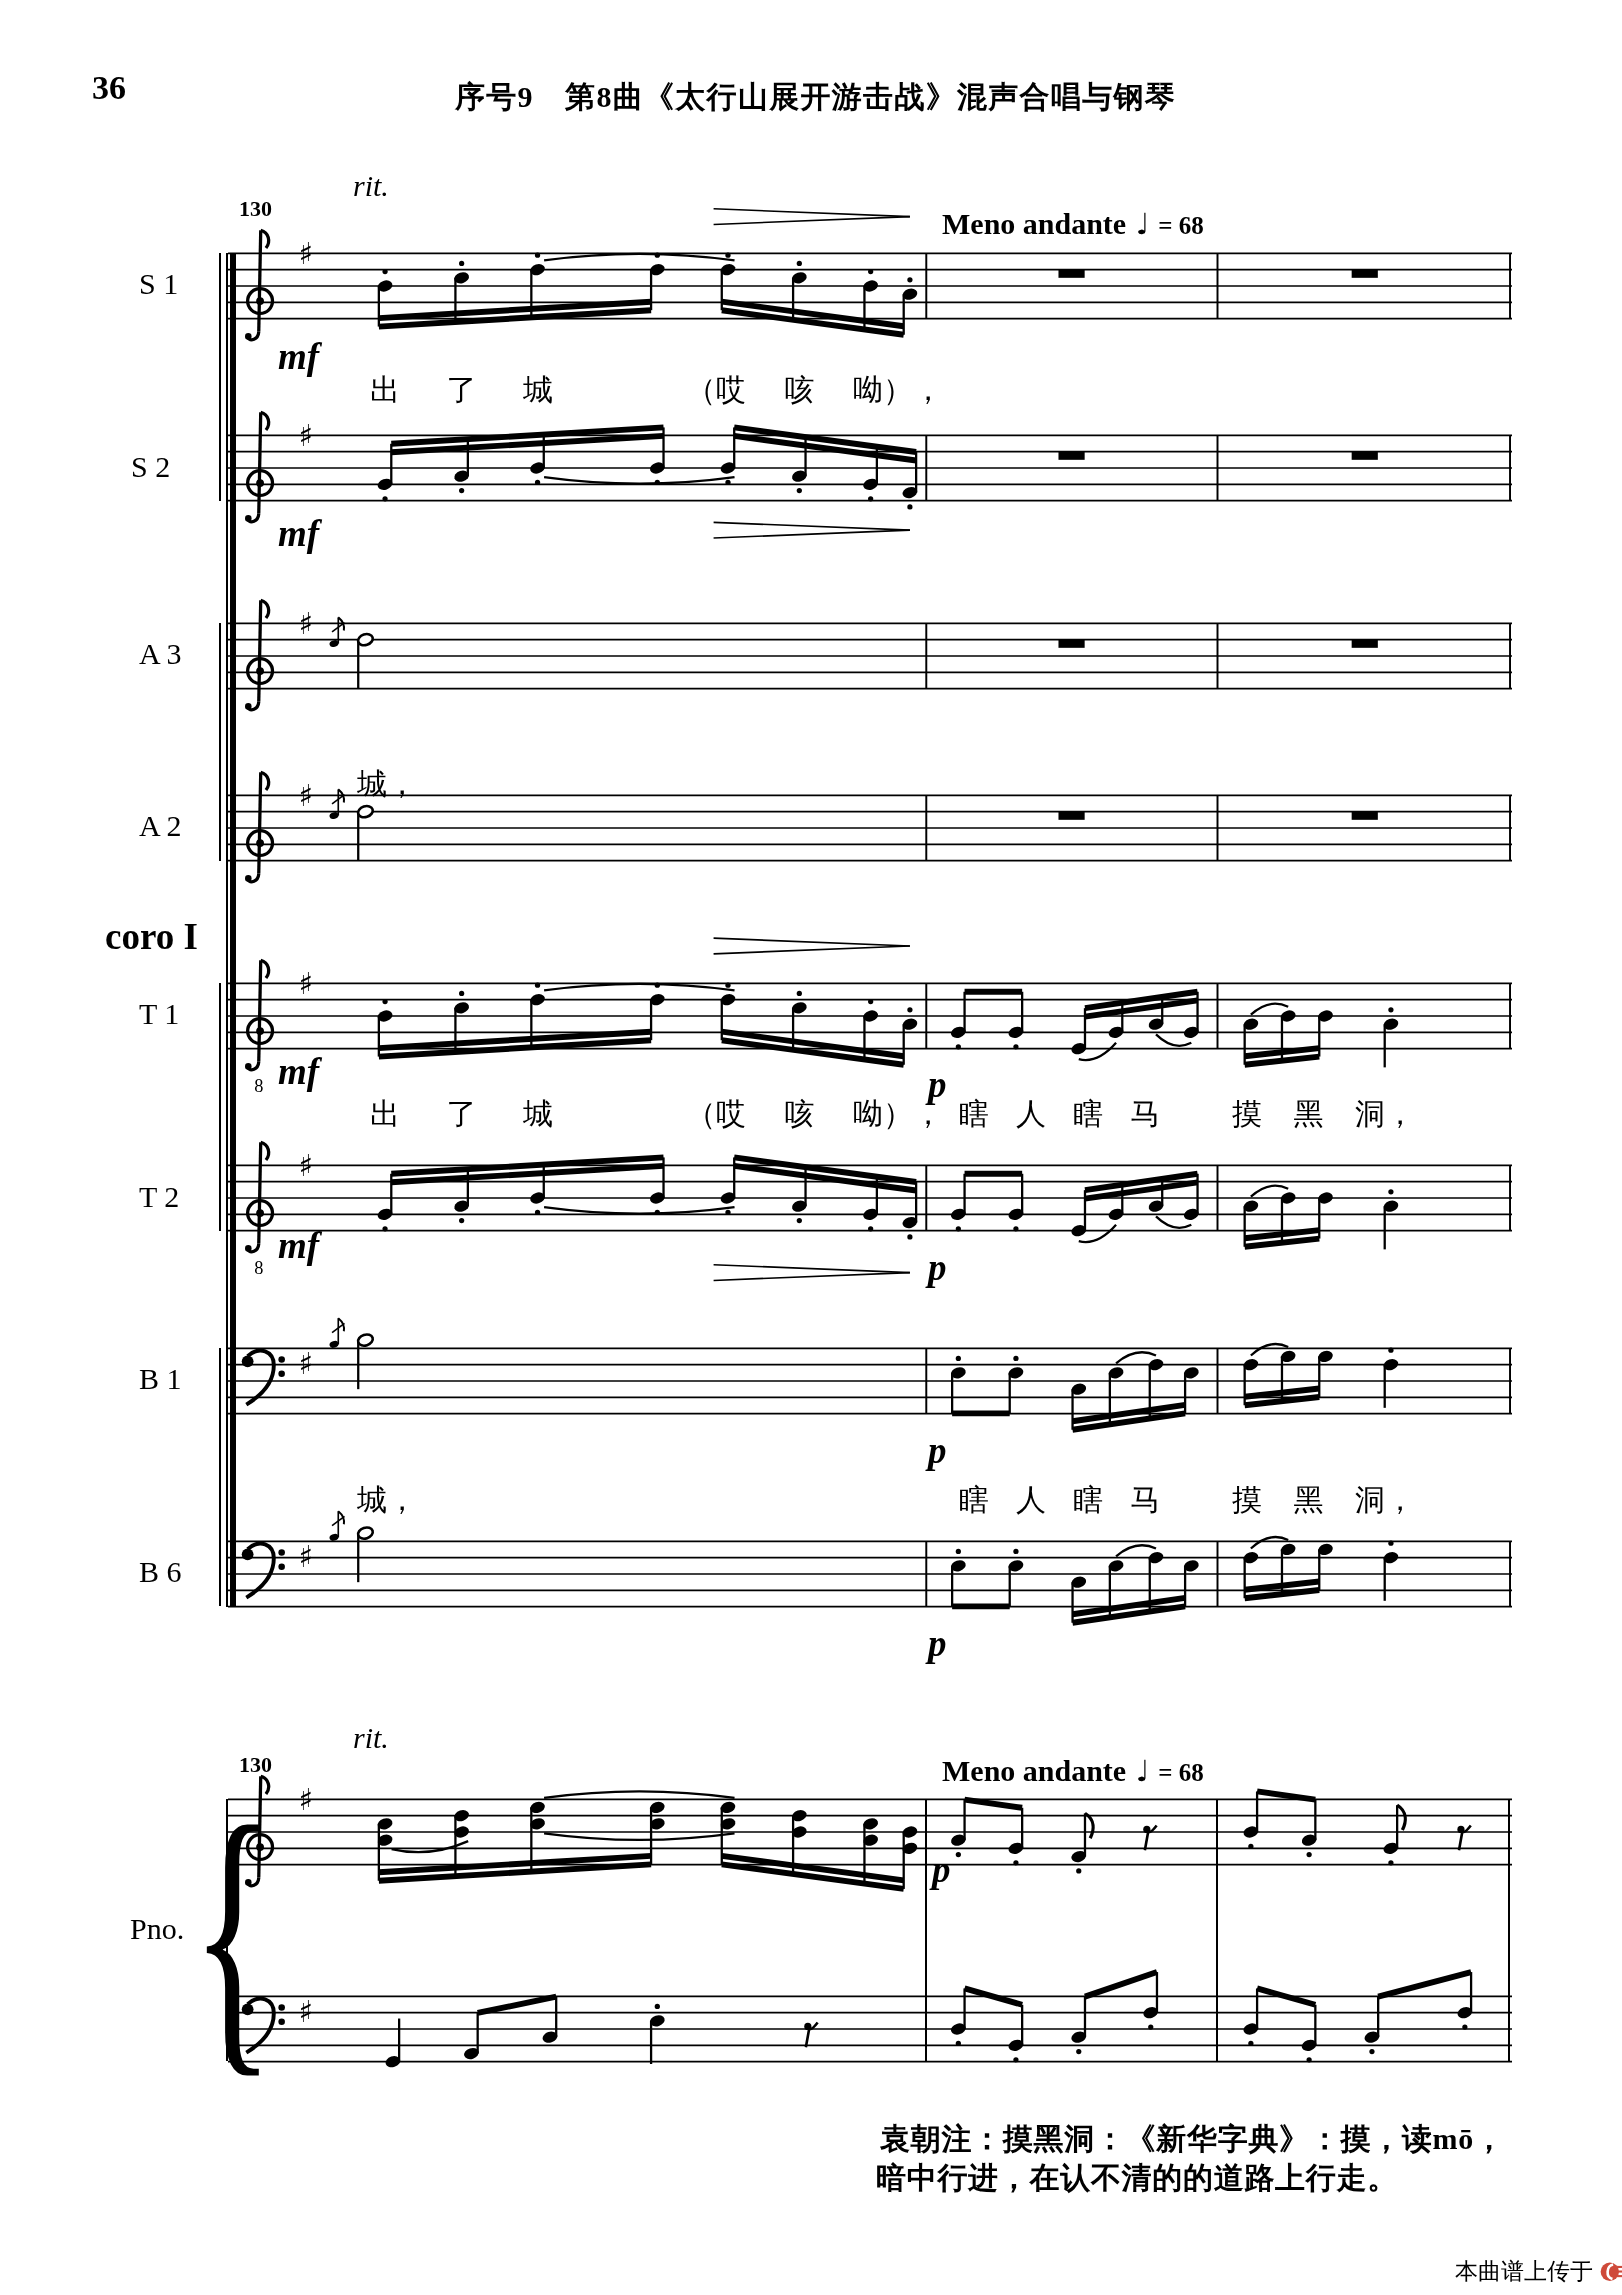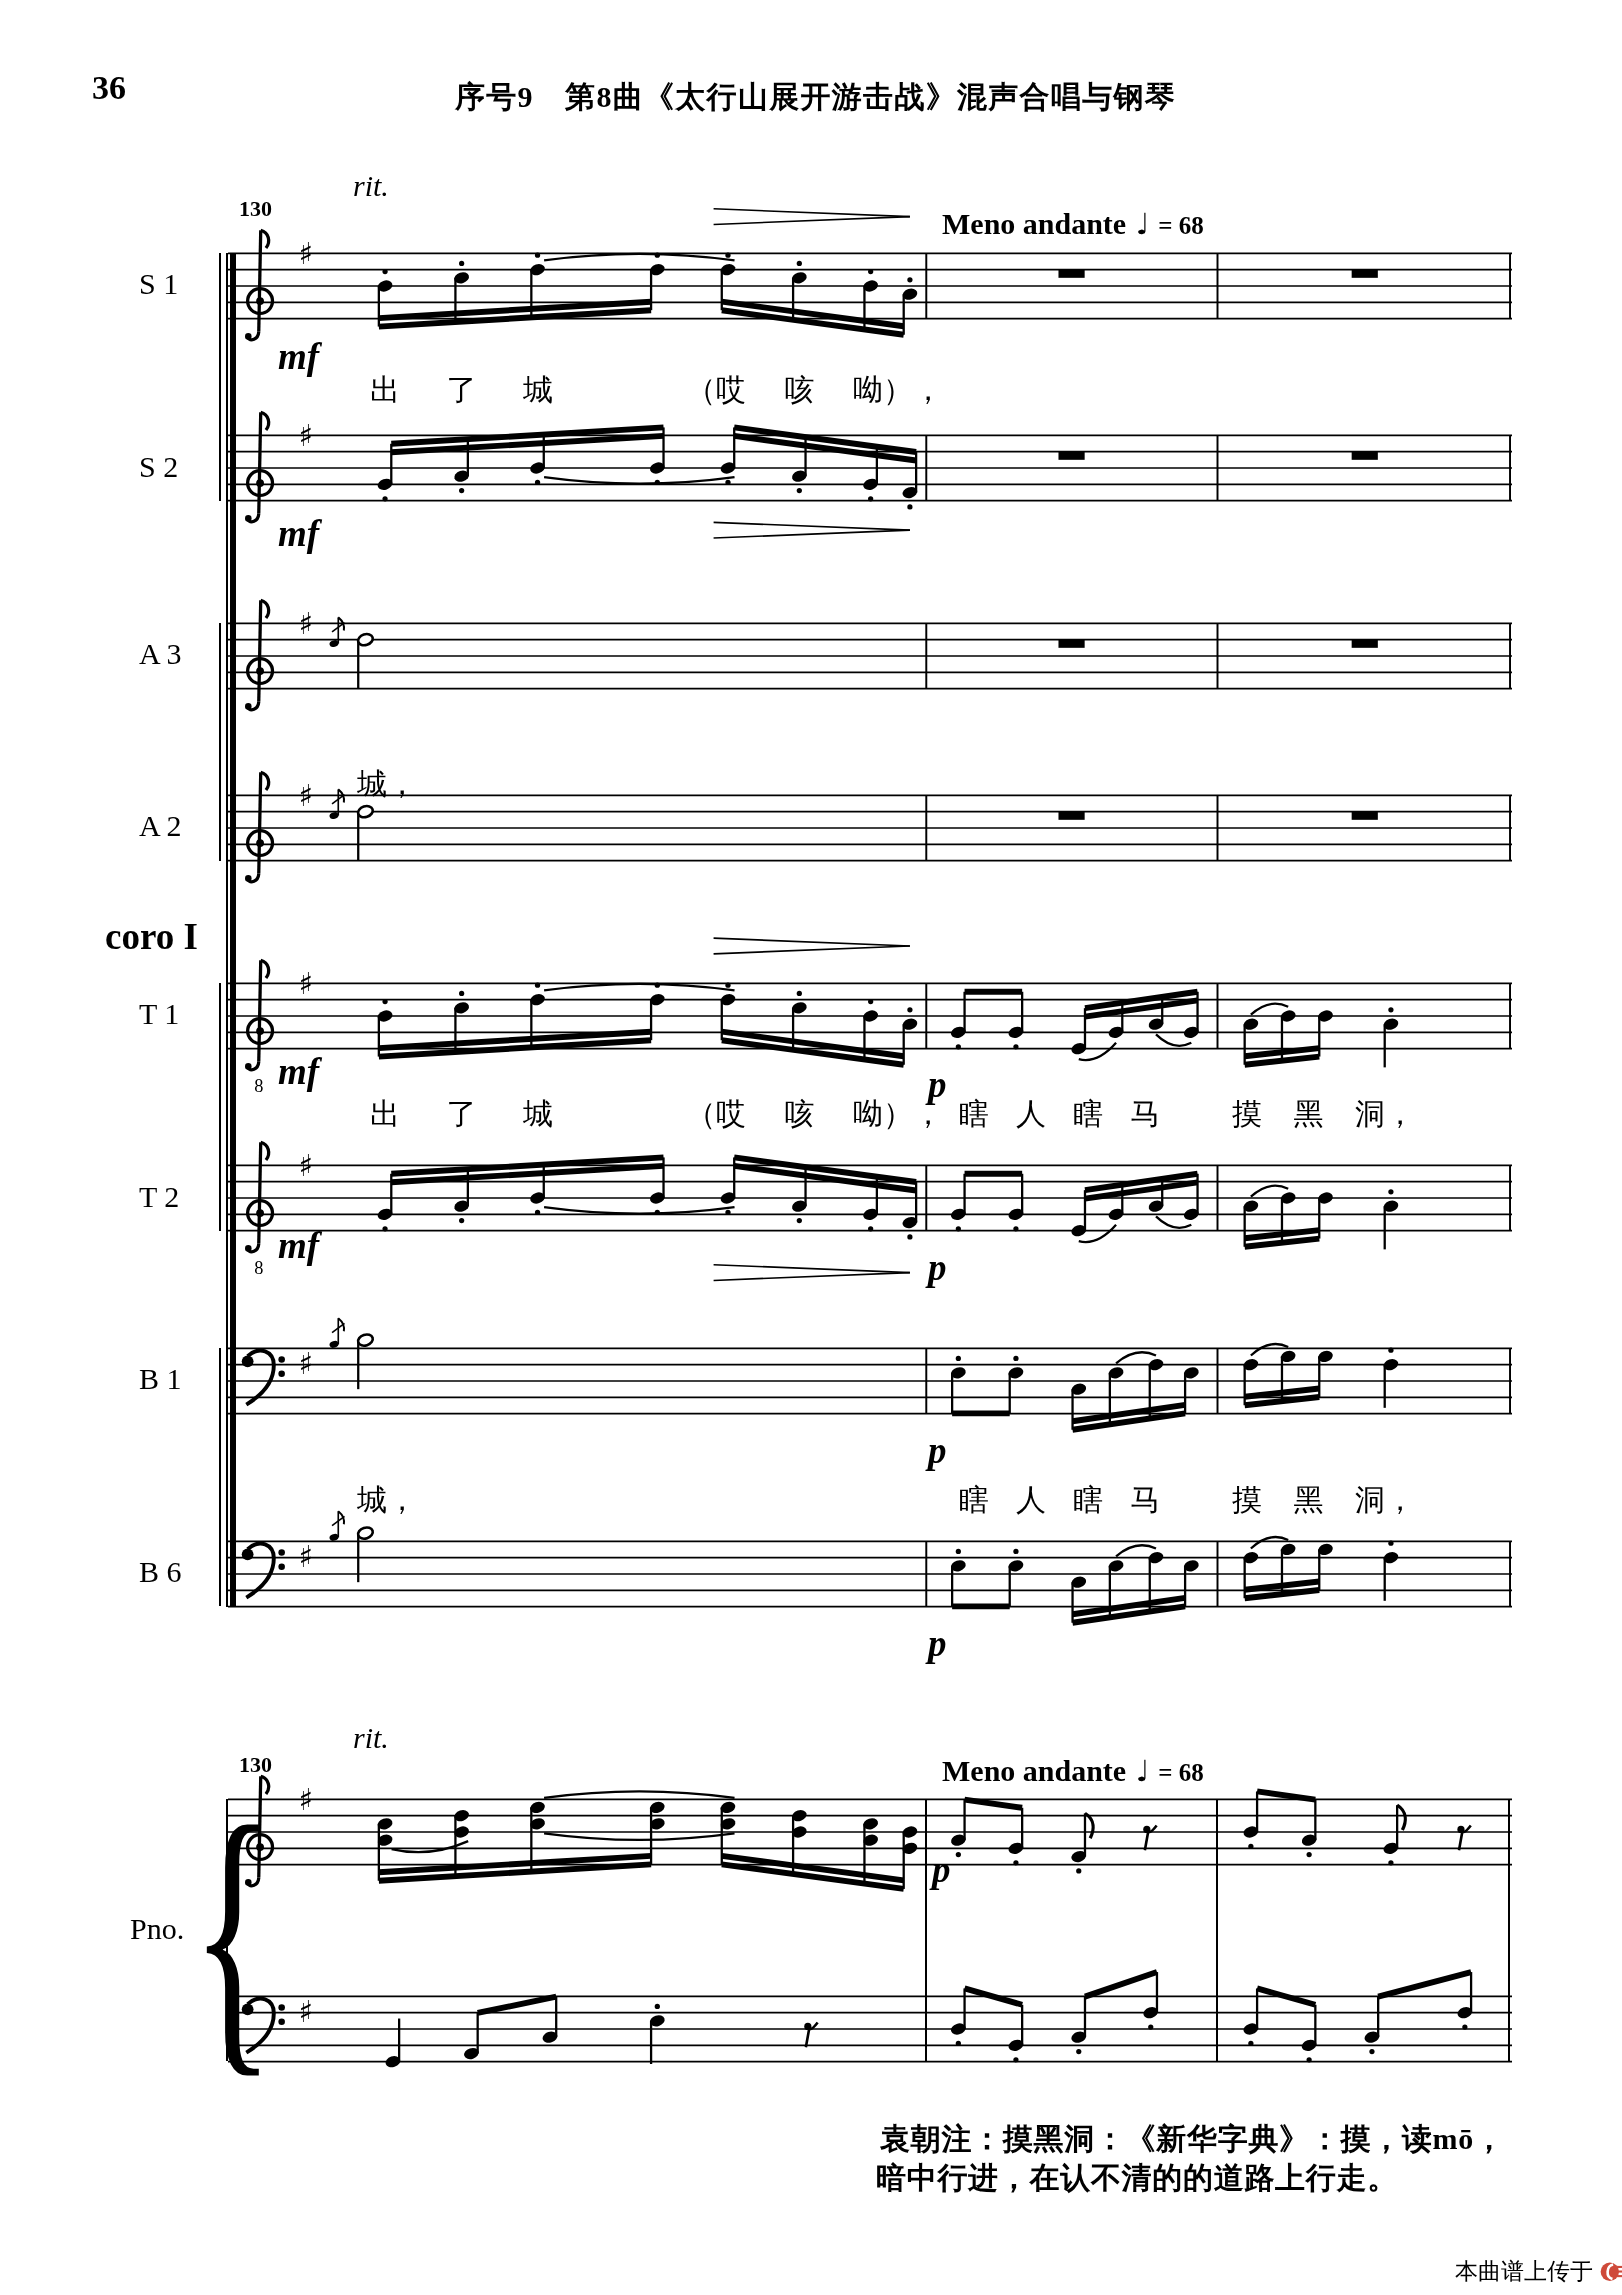--- a/index.html
+++ b/index.html
@@ -46,21 +46,21 @@
 
   <div class="abs ritt" style="left:353px;top:1721px;">rit.</div>
   <div class="abs mnum" style="left:239px;top:1752px;">130</div>
   <div class="abs tempo" style="left:942px;top:1735px;">
     <span class="tname">Meno andante</span>
     <span class="tnote">♩</span>
     <span class="teq">= 68</span>
   </div>
 
   <div class="abs stafflabel" style="left:139px;top:267px;">S 1</div>
-  <div class="abs stafflabel" style="left:139px;top:450px;">S 2</div>
+  <div class="abs stafflabel" style="left:131px;top:450px;">S 2</div>
   <div class="abs stafflabel" style="left:139px;top:637px;">A 3</div>
   <div class="abs stafflabel" style="left:139px;top:809px;">A 2</div>
   <div class="abs corolabel" style="left:105px;top:915px;">coro I</div>
   <div class="abs stafflabel" style="left:139px;top:997px;">T 1</div>
   <div class="abs stafflabel" style="left:139px;top:1180px;">T 2</div>
   <div class="abs stafflabel" style="left:139px;top:1362px;">B 1</div>
   <div class="abs stafflabel" style="left:139px;top:1555px;">B 6</div>
   <div class="abs pnolabel" style="left:130px;top:1912px;">Pno.</div>
   <div class="abs brace" style="left:191px;top:1792px;">{</div>
 

